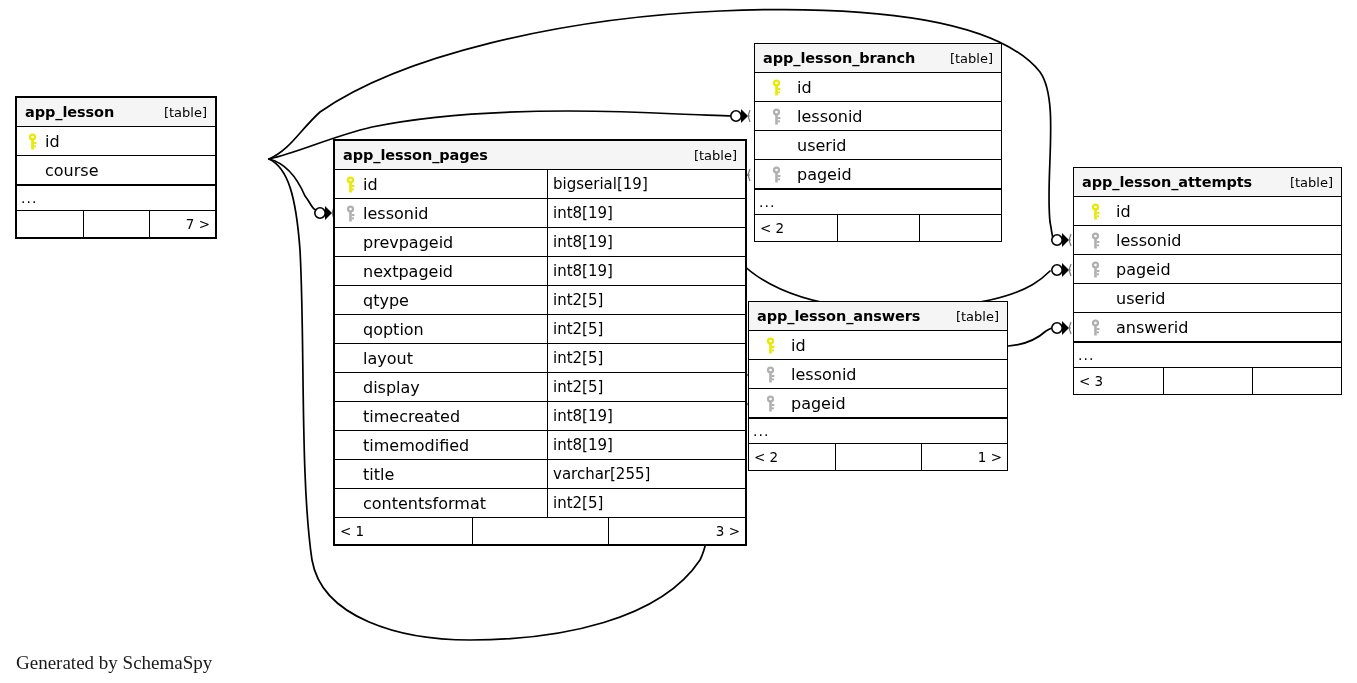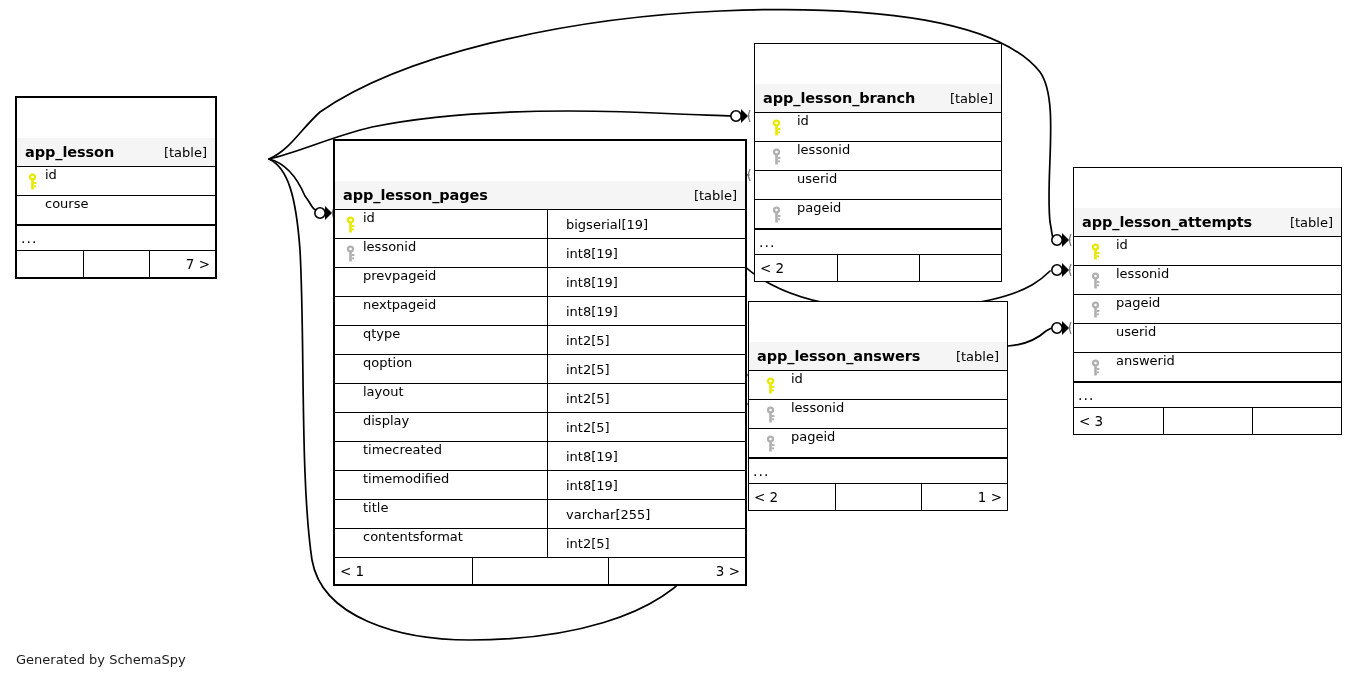--- a/index.html
+++ b/index.html
@@ -47,21 +47,20 @@
   }
 
   .tbl-header {
     background: #f5f5f5;
     border-bottom: 1px solid #000000;
     height: 29px;
     display: flex;
     align-items: center;
     padding: 0 8px;
     box-sizing: border-box;
-    margin-top: 40px;
   }
   .tbl-name {
     font-weight: bold;
     font-size: 14.5px;
     letter-spacing: -0.1px;
     white-space: nowrap;
   }
   .tbl-kind {
     margin-left: auto;
     font-size: 13px;
@@ -74,32 +73,33 @@
     display: flex;
     align-items: stretch;
     border-bottom: 1px solid #000000;
     box-sizing: border-box;
     background: #ffffff;
   }
   .tbl-row:last-child { border-bottom: none; }
 
   .col-name {
     display: flex;
+    align-items: center;
     padding-left: 6px;
-    font-size: 13px;
+    font-size: 16px;
     white-space: nowrap;
     flex: 1 1 auto;
     min-width: 0;
     overflow: hidden;
   }
   .col-type {
     display: flex;
     align-items: center;
-    padding-left: 18px;
-    font-size: 13px;
+    padding-left: 5px;
+    font-size: 15px;
     white-space: nowrap;
     border-left: 1px solid #000000;
     box-sizing: border-box;
   }
 
   .keyslot {
     width: 18px;
     min-width: 18px;
     display: inline-flex;
     align-items: center;
@@ -140,24 +140,25 @@
     padding: 0 5px;
   }
   .foot-cell:first-child { border-left: none; }
   .foot-cell.left { justify-content: flex-start; }
   .foot-cell.right { justify-content: flex-end; }
 
   #footer-credit {
     position: absolute;
     left: 16px;
     top: 652px;
-    font-size: 13px;
+    font-size: 19px;
     color: #1a1a1a;
     z-index: 3;
     white-space: nowrap;
+    font-family: Liberation Serif, serif;
   }
 
   .key-svg { display: block; }
 </style>
 </head>
 <body>
 
 <div id="canvas">
 
   <svg id="edges" viewBox="0 0 1357 683" xmlns="http://www.w3.org/2000/svg">

